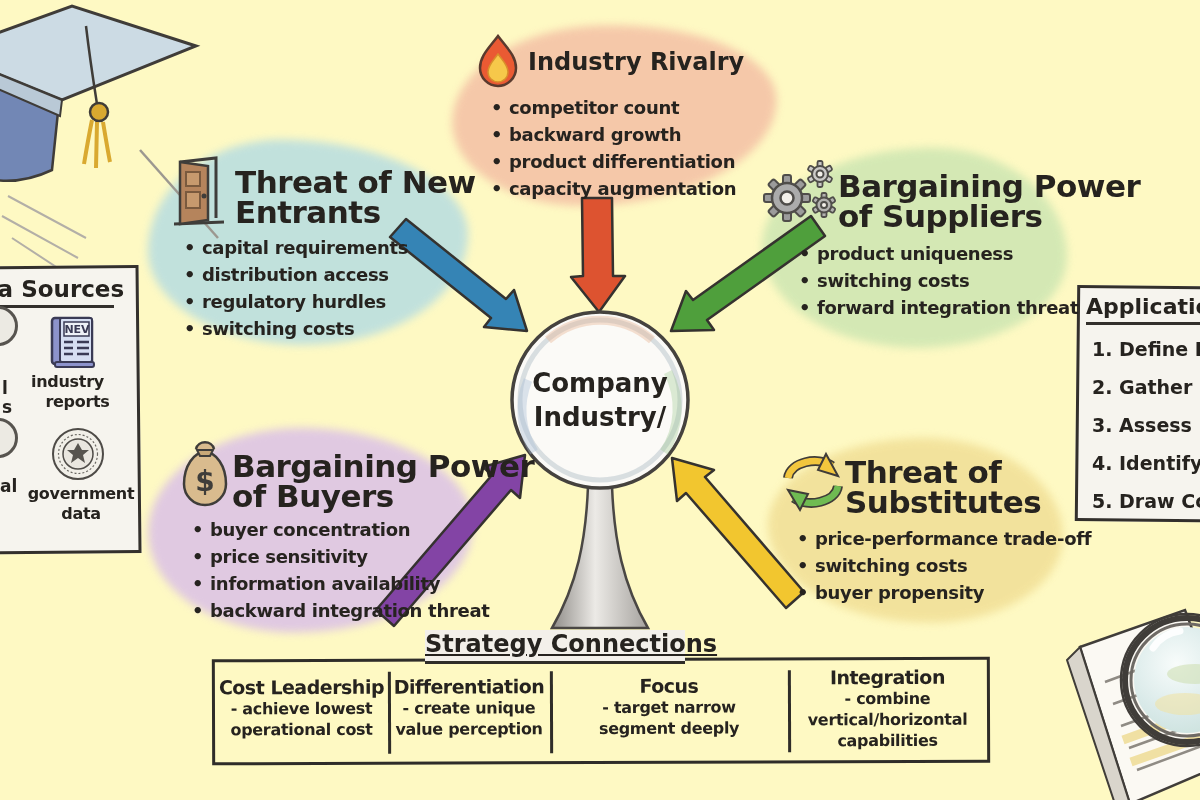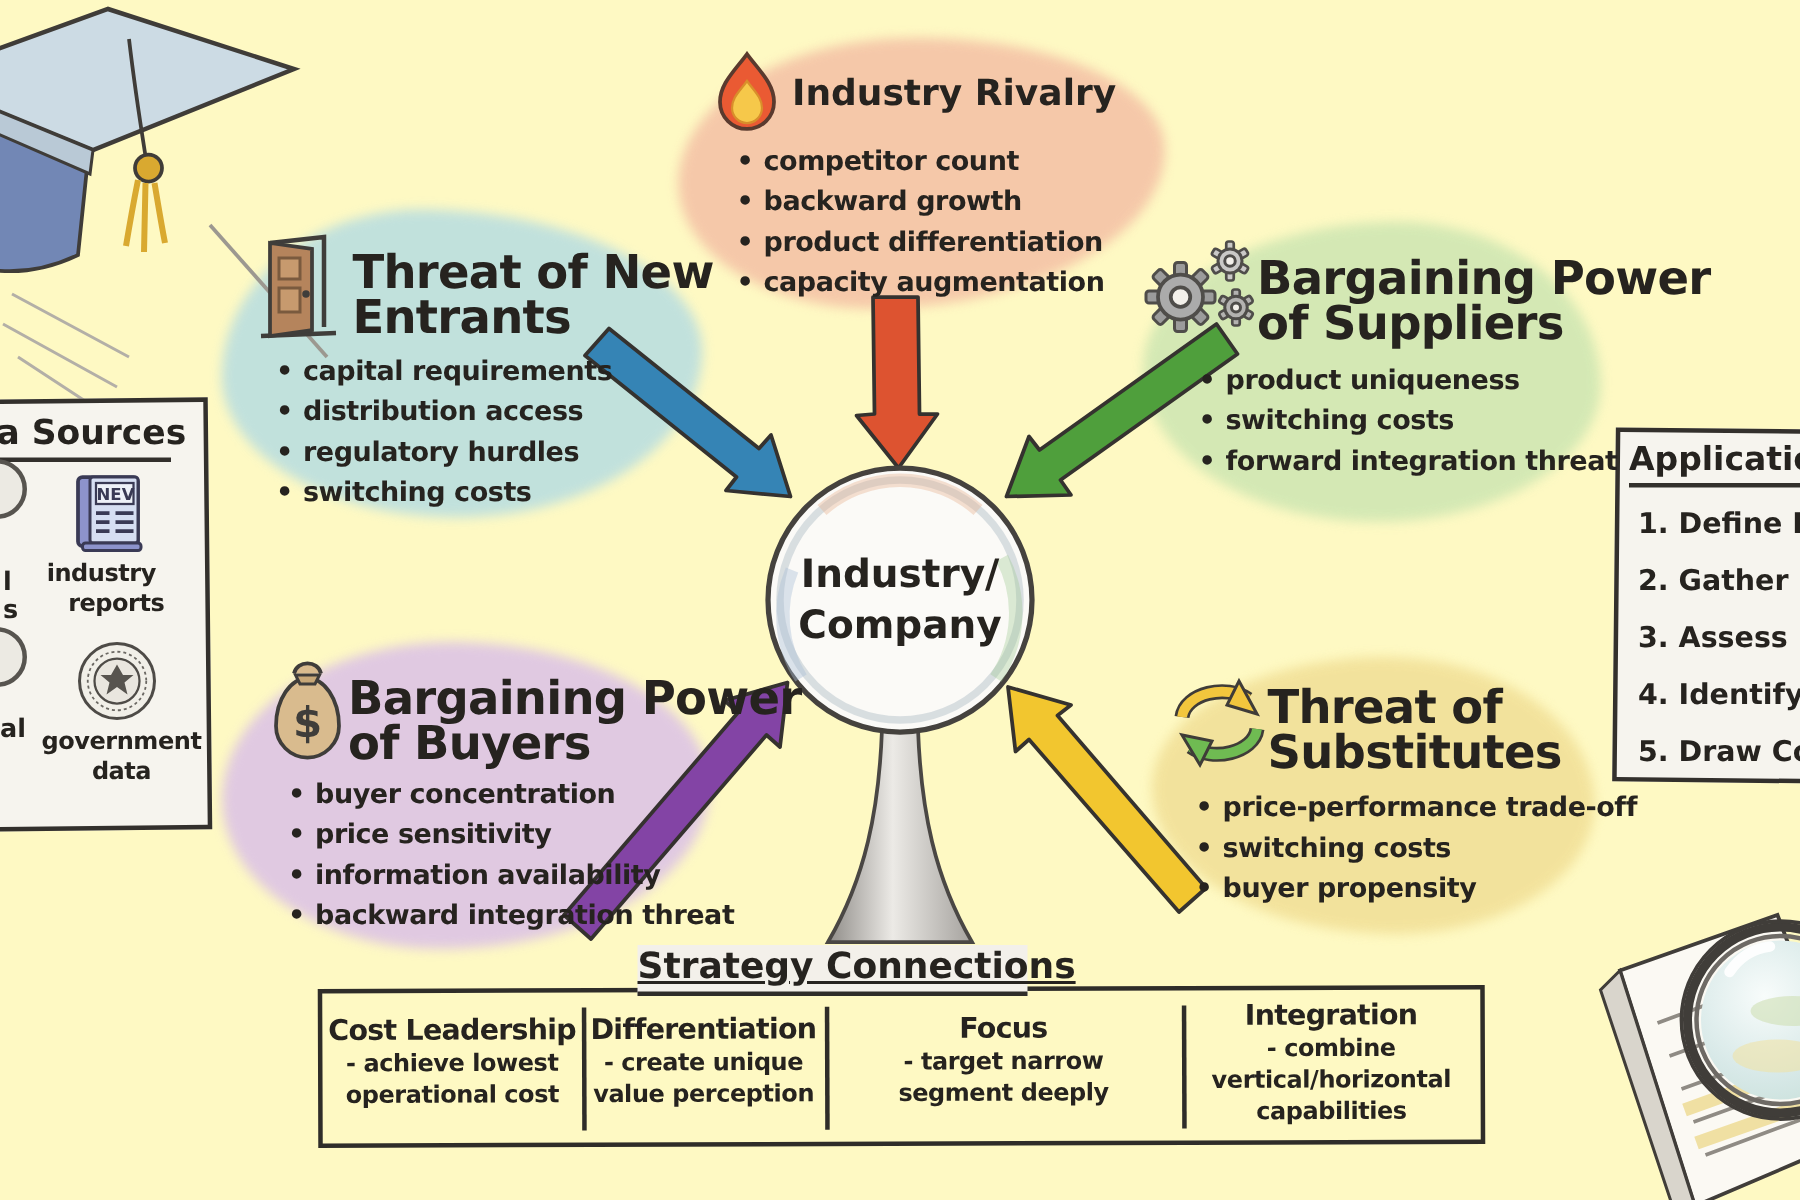--- a/index.html
+++ b/index.html
@@ -194,22 +194,22 @@
   </svg>
   <div class="txt ftitle" style="left:845px;top:454px;width:145px;">Threat of</div>
   <div class="txt ftitle" style="left:845px;top:484px;width:145px;">Substitutes</div>
   <div class="blist" style="left:793px;top:525px;">
     <div class="blt">price-performance trade-off</div>
     <div class="blt">switching costs</div>
     <div class="blt">buyer propensity</div>
   </div>
 
   <div class="txt" style="left:510px;top:366px;width:180px;text-align:center;font-size:26px;line-height:34px;">
+    <div>Company</div>
     <div>Industry/</div>
-    <div>Company</div>
   </div>
 
   <div class="txt" style="left:425px;top:630px;width:260px;text-align:center;font-size:24px;z-index:5;background:#f3f0ea;border-bottom:3px solid #2f2d29;padding-bottom:3px;text-decoration:underline;">Strategy Connections</div>
   <div class="stratbox">
     <div class="vdiv" style="left:173px;"></div>
     <div class="vdiv" style="left:335px;"></div>
     <div class="vdiv" style="left:573px;"></div>
     <div class="scol" style="left:0;width:173px;">
       <div class="shead">Cost Leadership</div>
       <div class="sline">- achieve lowest</div>

